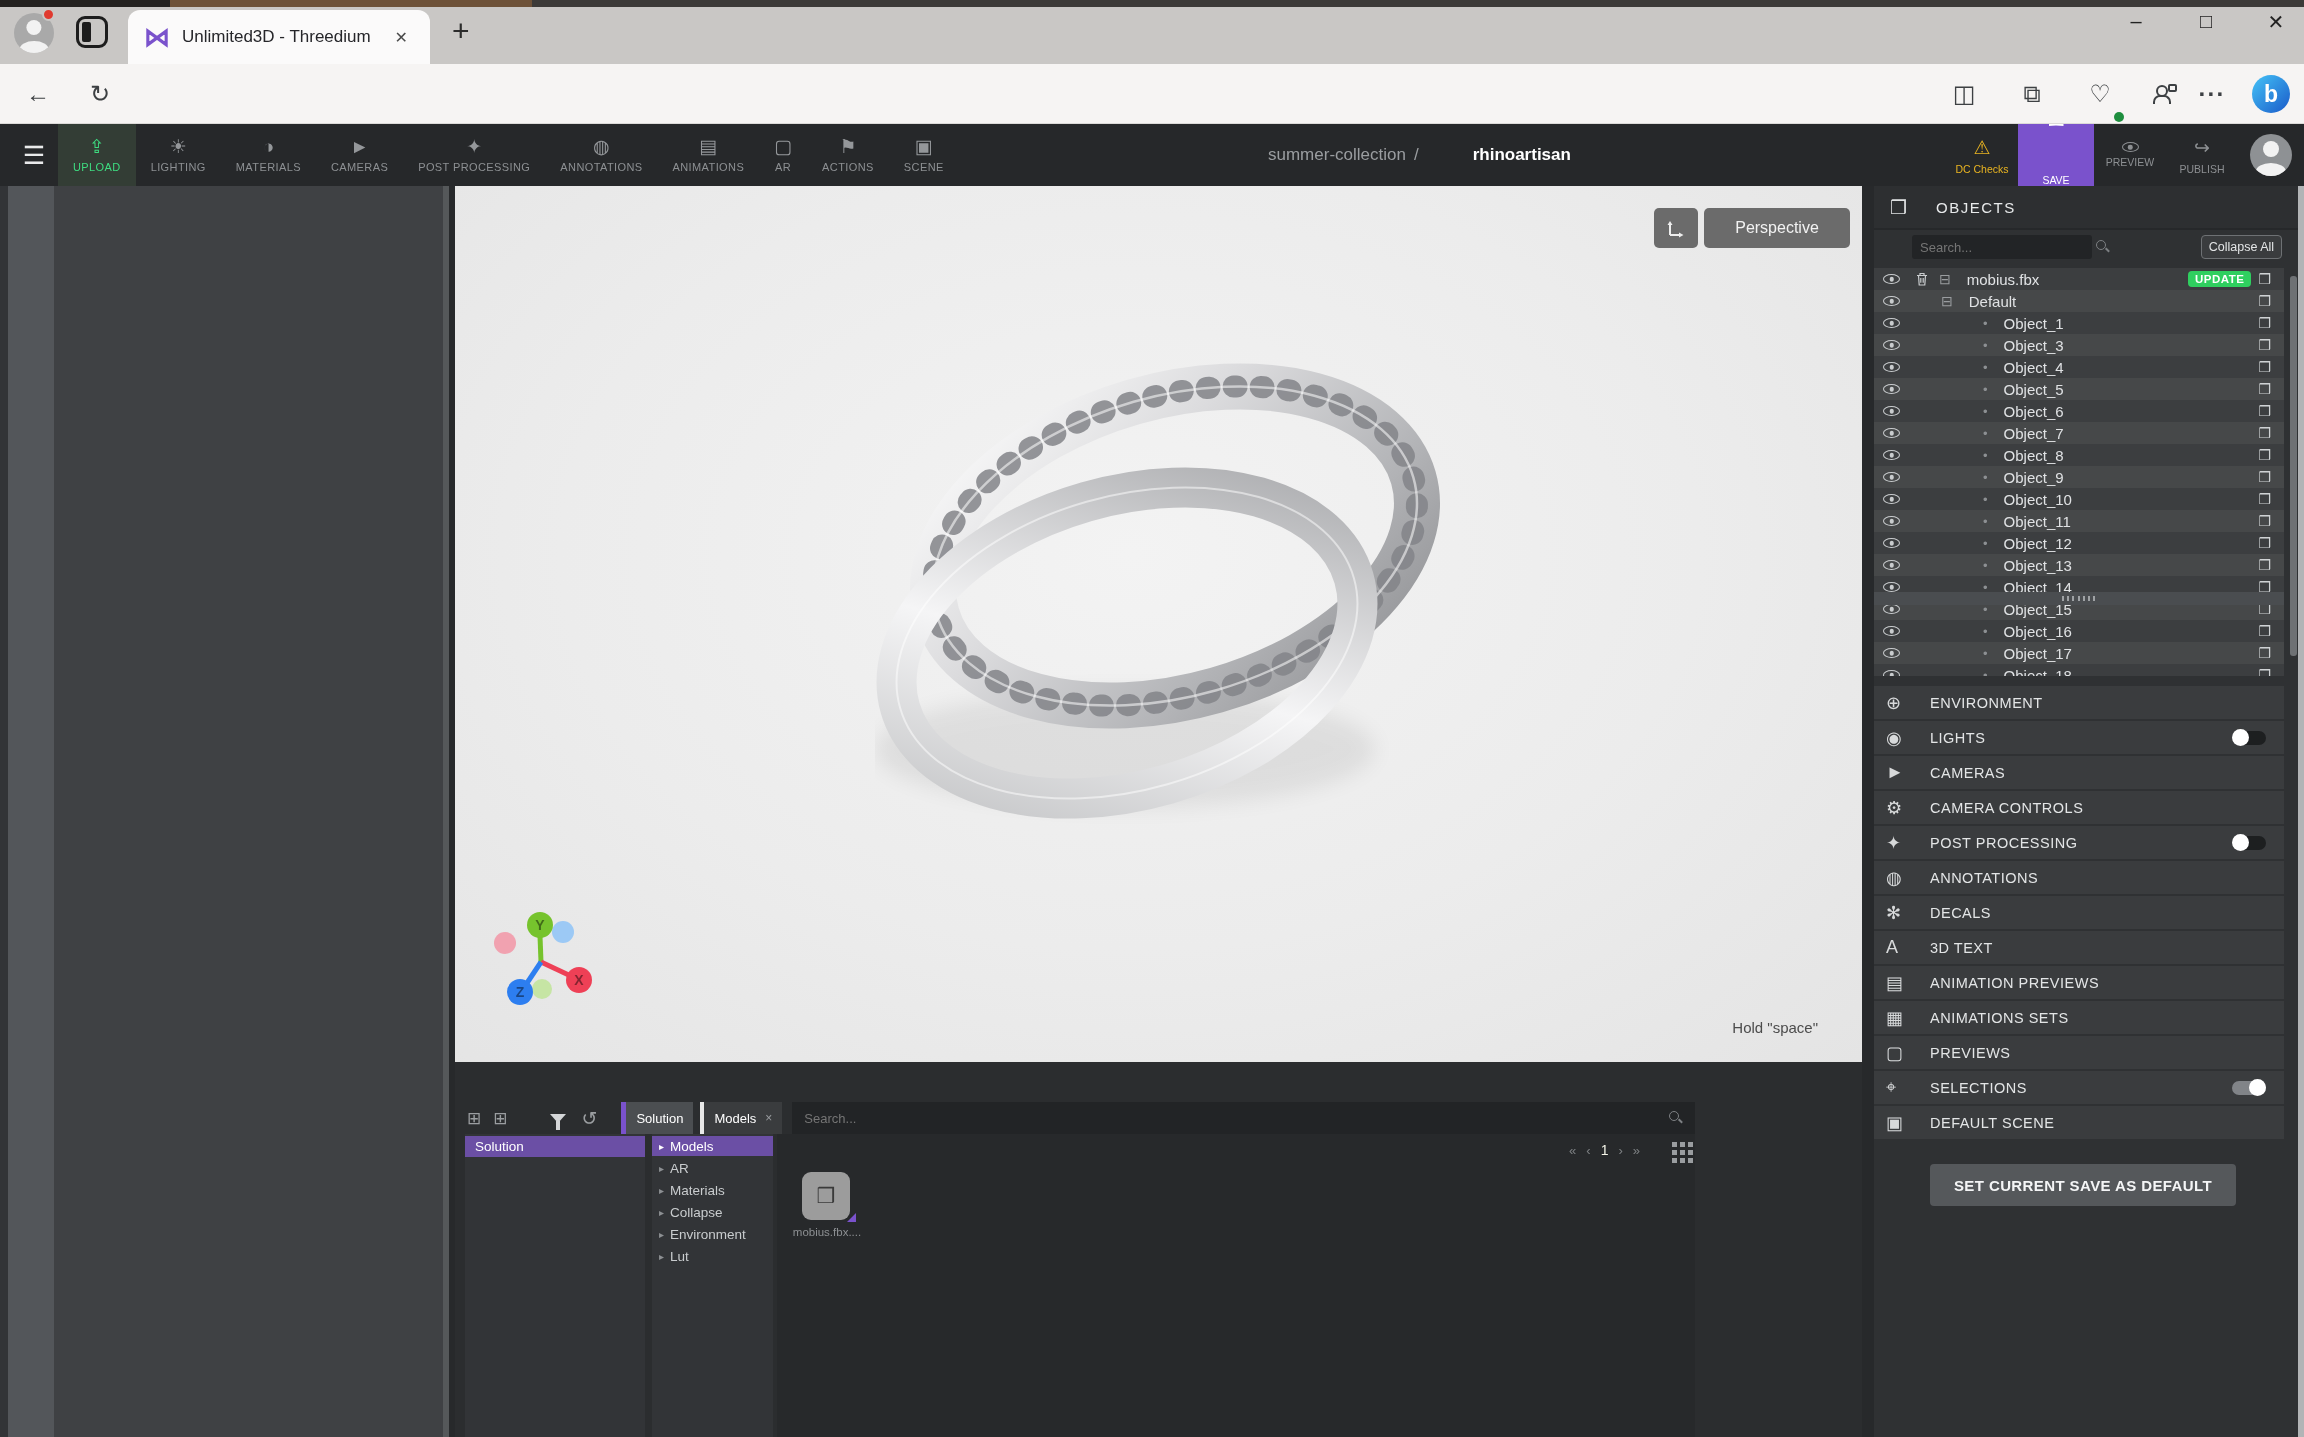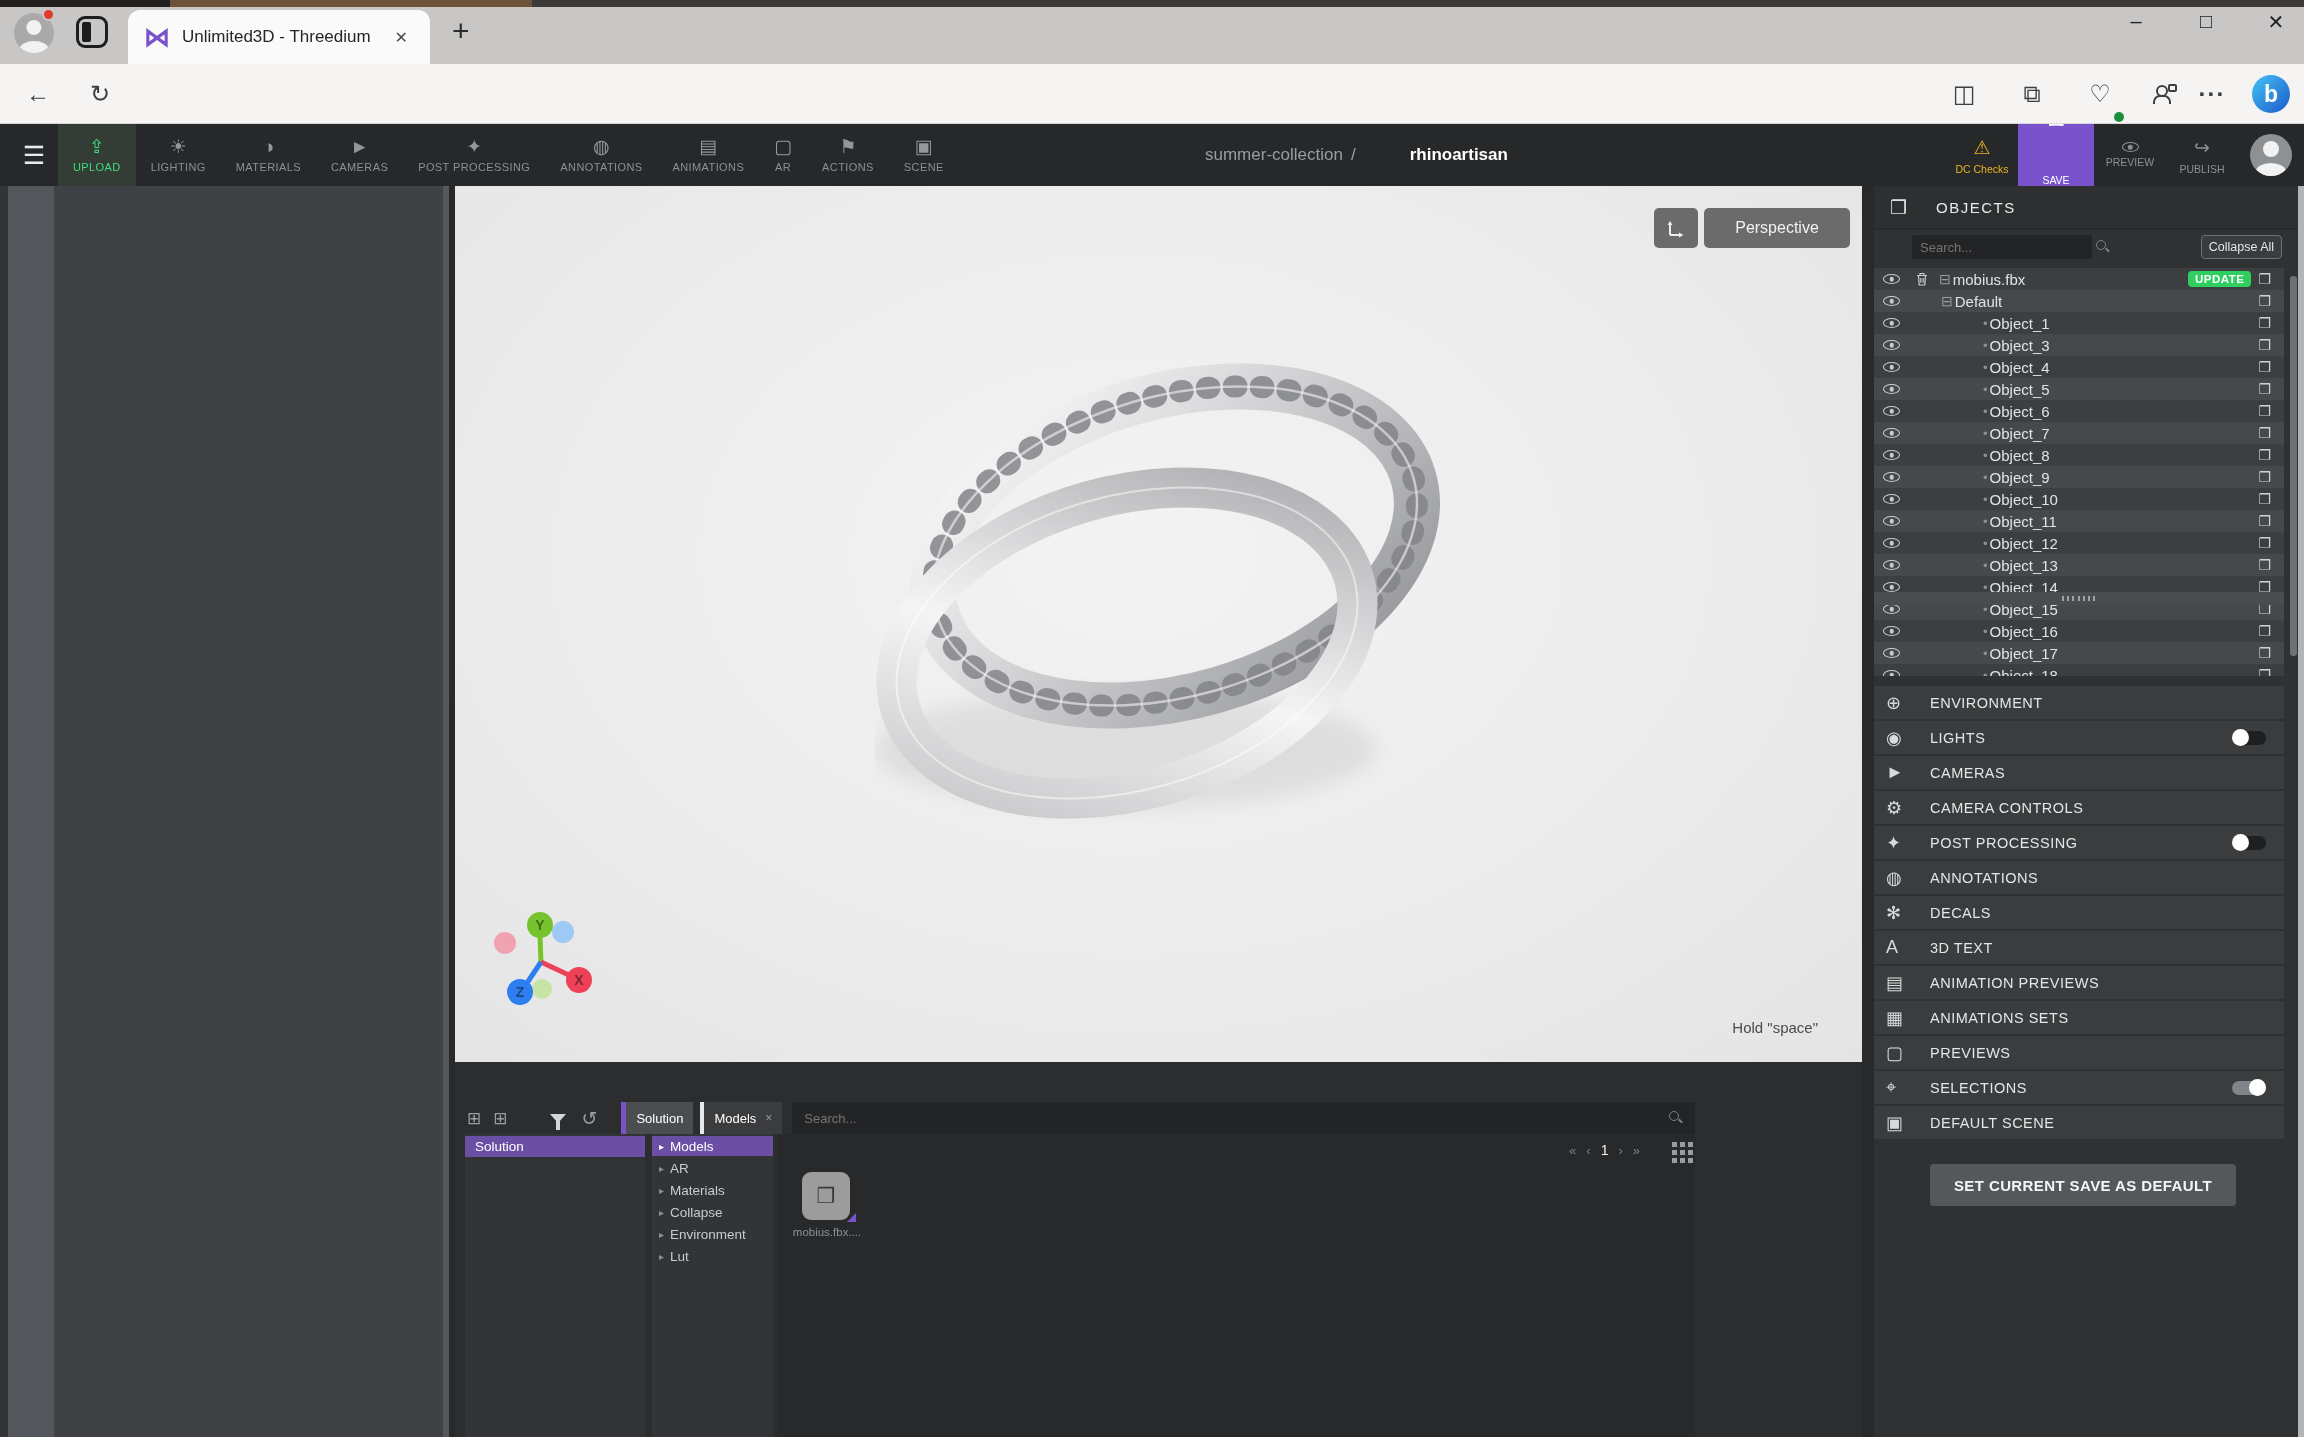--- a/index.html
+++ b/index.html
@@ -44,21 +44,21 @@
   
   #app { position:absolute; left:0; top:124px; width:2304px; height:1313px; background:#27292b; }
   #app-toolbar { position:absolute; left:0; top:0; width:2304px; height:62px; background:#26282a; }
   #hamburger { position:absolute; left:12px; top:0; height:62px; width:44px; display:flex; align-items:center; justify-content:center; color:#e9eaeb; font-size:25px; }
   #tb-items { position:absolute; left:58px; top:0; height:62px; display:flex; }
   .tb-item { height:62px; padding:0 15px; display:flex; flex-direction:column; align-items:center; justify-content:center; gap:5px; color:#8d9093; }
   .tb-item .ico { font-size:19px; color:#94979a; line-height:1; }
   .tb-item .lbl { font-size:11px; letter-spacing:.4px; white-space:nowrap; }
   .tb-item.active { background:#333d35; }
   .tb-item.active .ico, .tb-item.active .lbl { color:#3edc80; }
-  #breadcrumb { position:absolute; left:1205px; top:0; height:62px; display:flex; align-items:center; font-size:17px; color:#9a9da0; gap:8px; white-space:nowrap; }
+  #breadcrumb { position:absolute; left:1268px; top:0; height:62px; display:flex; align-items:center; font-size:17px; color:#9a9da0; gap:8px; white-space:nowrap; }
   #breadcrumb b { color:#ffffff; font-weight:600;padding-left:46px; }
   #tb-actions { position:absolute; right:0; top:0; height:62px; display:flex; align-items:stretch; }
   .tb-act { width:72px; display:flex; flex-direction:column; align-items:center; justify-content:center; gap:4px; color:#8d9093; }
   .tb-act .lbl { font-size:10.5px; white-space:nowrap; }
   .tb-act .ico { font-size:19px; }
   #act-dc { color:#e9b421; } #act-dc .ico{ color:#e9b421; }
   #act-save { background:#7a52cc; color:#ffffff; width:76px;gap:48px; }
   .bookmark { width:15px; height:19px; background:#fff; clip-path:polygon(0 0,100% 0,100% 100%,50% 70%,0 100%); }
   .eye { position:relative; width:17px; height:10px; border:1.6px solid #c9ccce; border-radius:50%; }
   .eye::after { content:""; position:absolute; left:50%; top:50%; transform:translate(-50%,-50%); width:4.5px; height:4.5px; border-radius:50%; background:#c9ccce; }
@@ -129,21 +129,21 @@
   #obj-header .ttl { font-size:15px; letter-spacing:1.5px; color:#e8eaeb; }
   #obj-search { position:absolute; left:38px; top:49px; width:180px; height:24px; background:#222426; border-radius:3px; display:flex; align-items:center; padding:0 8px; }
   #collapse-btn { position:absolute; left:327px; top:49px; width:81px; height:24px; border:1px solid #6e7174; border-radius:4px; background:#3a3c3e; color:#e3e5e6; font-size:12.5px; display:flex; align-items:center; justify-content:center; }
   #obj-tree { position:absolute; left:0; top:82px; width:410px; height:408px; overflow:hidden; }
   .tree-row { height:22px; display:flex; align-items:center; font-size:15px; color:#e0e2e4; }
   .tree-row:nth-child(odd) { background:#3c3e40; }
   .tree-row:nth-child(even) { background:#464849; }
   .tree-row .eye { margin-left:9px; flex:none; }
   .t-trash { margin-left:16px; flex:none; }
   .t-coll { color:#9a9da0; font-size:14px; flex:none; }
-  .t-name { margin-left:2px; white-space:nowrap; }
+  .t-name { margin-left:16px; white-space:nowrap; }
   .t-right { margin-left:auto; display:flex; align-items:center; gap:7px; margin-right:13px; }
   .badge { background:#2fcf5f; color:#fff; font-size:11.5px; font-weight:bold; letter-spacing:.5px; border-radius:4px; padding:2px 7px; }
   .cube-mini { color:#cfd2d4; font-size:14px; }
   .obj-dot { color:#8d9093; font-size:13px; margin-left:83px; flex:none; }
   #row-mobius .t-coll { margin-left:11px; }
   #row-default .t-coll { margin-left:41px; }
   #tree-grip { position:absolute; left:0; top:406px; width:410px; height:13px; background:#4a4d50; display:flex; align-items:center; justify-content:center; }
   #tree-grip i { width:34px; height:5px; background:repeating-linear-gradient(90deg,#9fa2a5 0 2px,transparent 2px 5.2px); }
   #sections { position:absolute; left:0; top:500px; width:410px; }
   .sec-row { height:33px; margin-bottom:2px; background:#3a3c3e; display:flex; align-items:center; }

